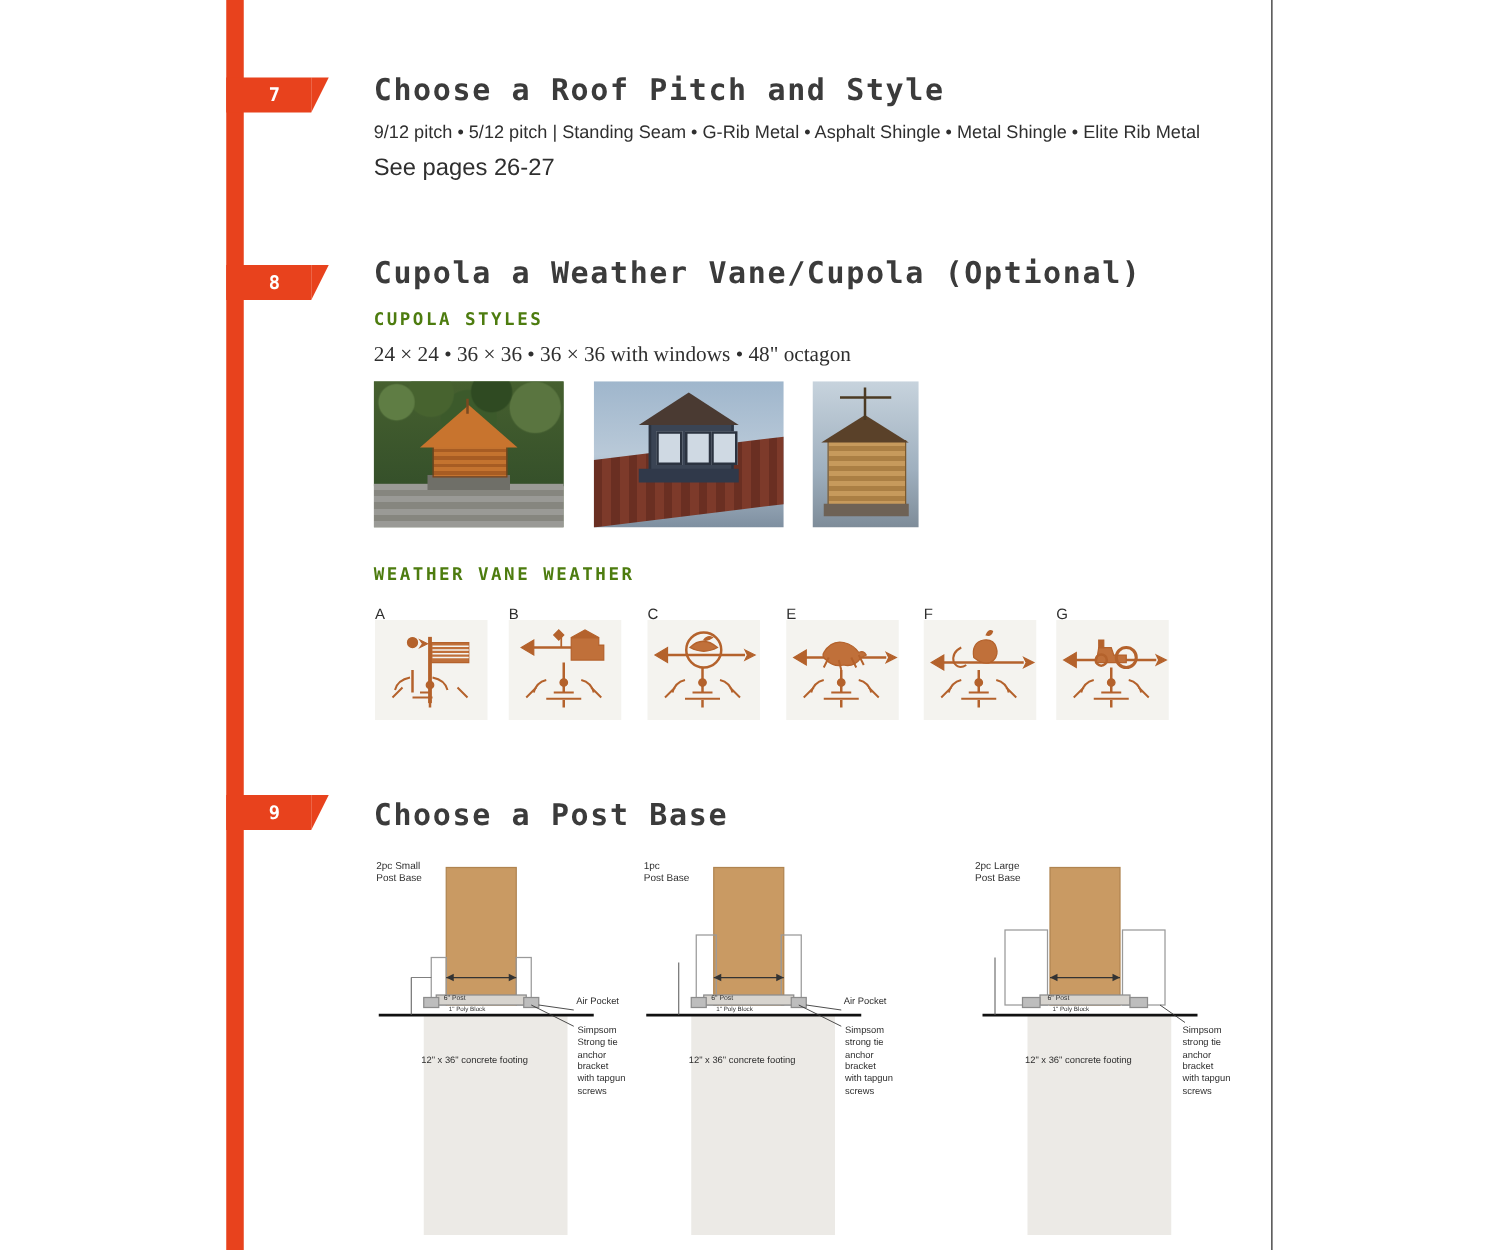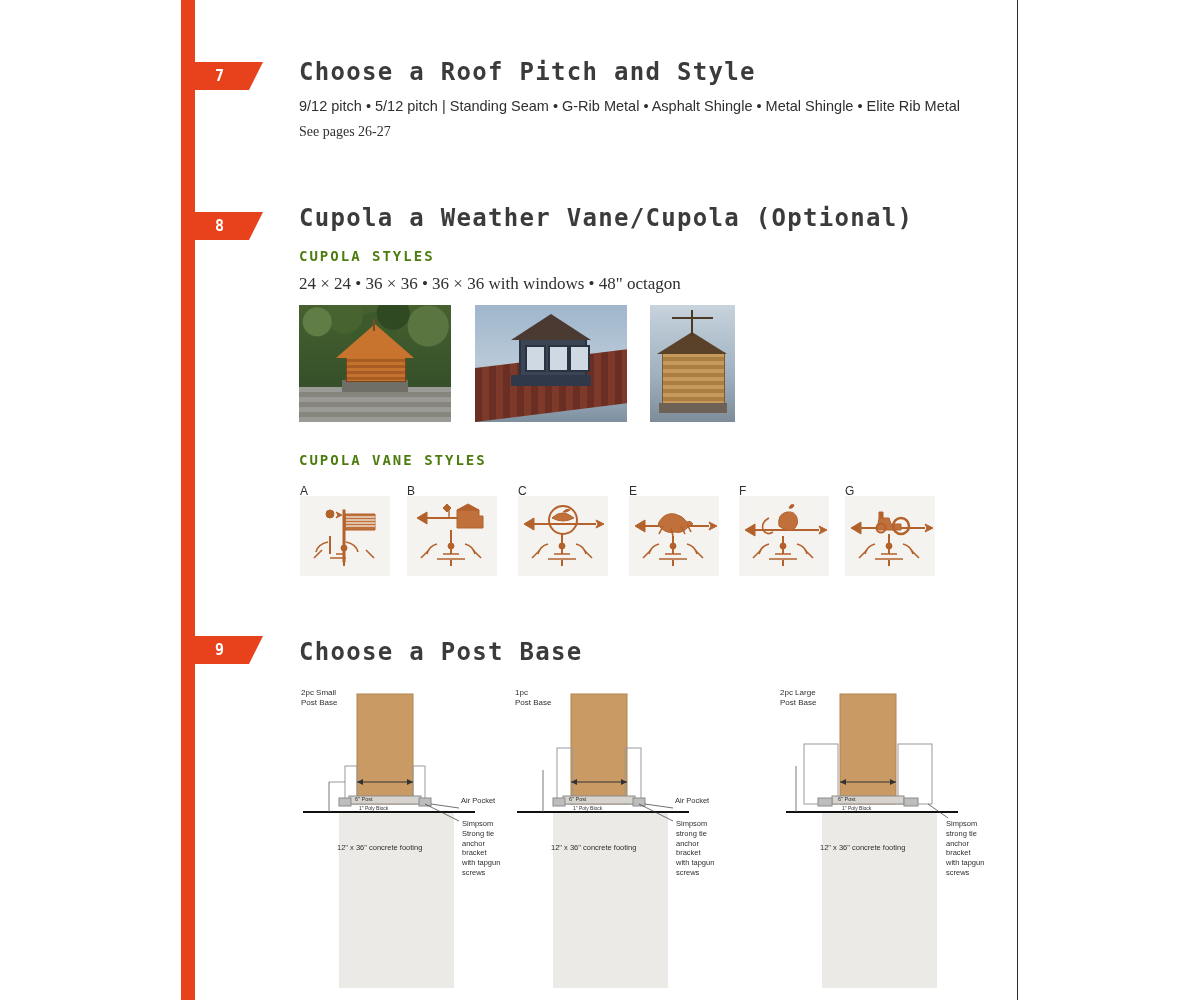--- a/index.html
+++ b/index.html
@@ -97,21 +97,21 @@
 
   .body-line {
     position: absolute;
     left: 299px;
     font-family: "Liberation Serif", serif;
     font-size: 15px;
     color: #2f2f2f;
     white-space: nowrap;
   }
   #pitch-line { top: 98px; font-family: "Liberation Sans", sans-serif; font-size: 14.5px;}
-  #pages-line { top: 124px; font-family: Liberation Serif, serif; font-size: 14px; text-align: right;}
+  #pages-line { top: 124px; font-family: Liberation Sans, sans-serif; font-size: 19px; text-align: right;}
   #cupola-sizes { top: 274px; font-family: Liberation Serif, serif; font-size: 17px; }
 
   
   .photo {
     position: absolute;
     overflow: hidden;
   }
   #cupola-photo-1 { left: 299px; top: 305px; width: 152px; height: 117px; }
   #cupola-photo-2 { left: 475px; top: 305px; width: 152px; height: 117px; }
   #cupola-photo-3 { left: 650px; top: 305px; width: 85px; height: 117px; }
@@ -261,21 +261,21 @@
     <div class="p3-sky"></div>
     <div class="p3-body"></div>
     <div class="p3-roof">
         <div class="tri" style="left:50%;transform:translateX(-50%);"></div>
       </div>
     <div class="p3-base"></div>
     <div class="p3-vane"></div>
     <div class="p3-vane-h"></div>
   </div>
 
-  <div class="subhead" id="subhead-vane">CUPOLA VANE STYLES</div>
+  <div class="subhead" id="subhead-vane">WEATHER VANE WEATHER</div>
 
   <div class="vane-letter" style="left:300px">A</div>
   <div class="vane-box" style="left:300px">
     <svg class="vane-svg" viewBox="0 0 90 80">
       <g fill="#b4622c" stroke="#b4622c">
         <rect x="43" y="14" width="2" height="52"></rect>
         <path d="M45 18 l30 0 0 16 -30 0z" fill="#c0703a"></path>
         <g stroke="#f4f3ef" stroke-width="1.2">
           <line x1="46" y1="21" x2="75" y2="21"></line>
             <line x1="46" y1="24" x2="75" y2="24"></line>

